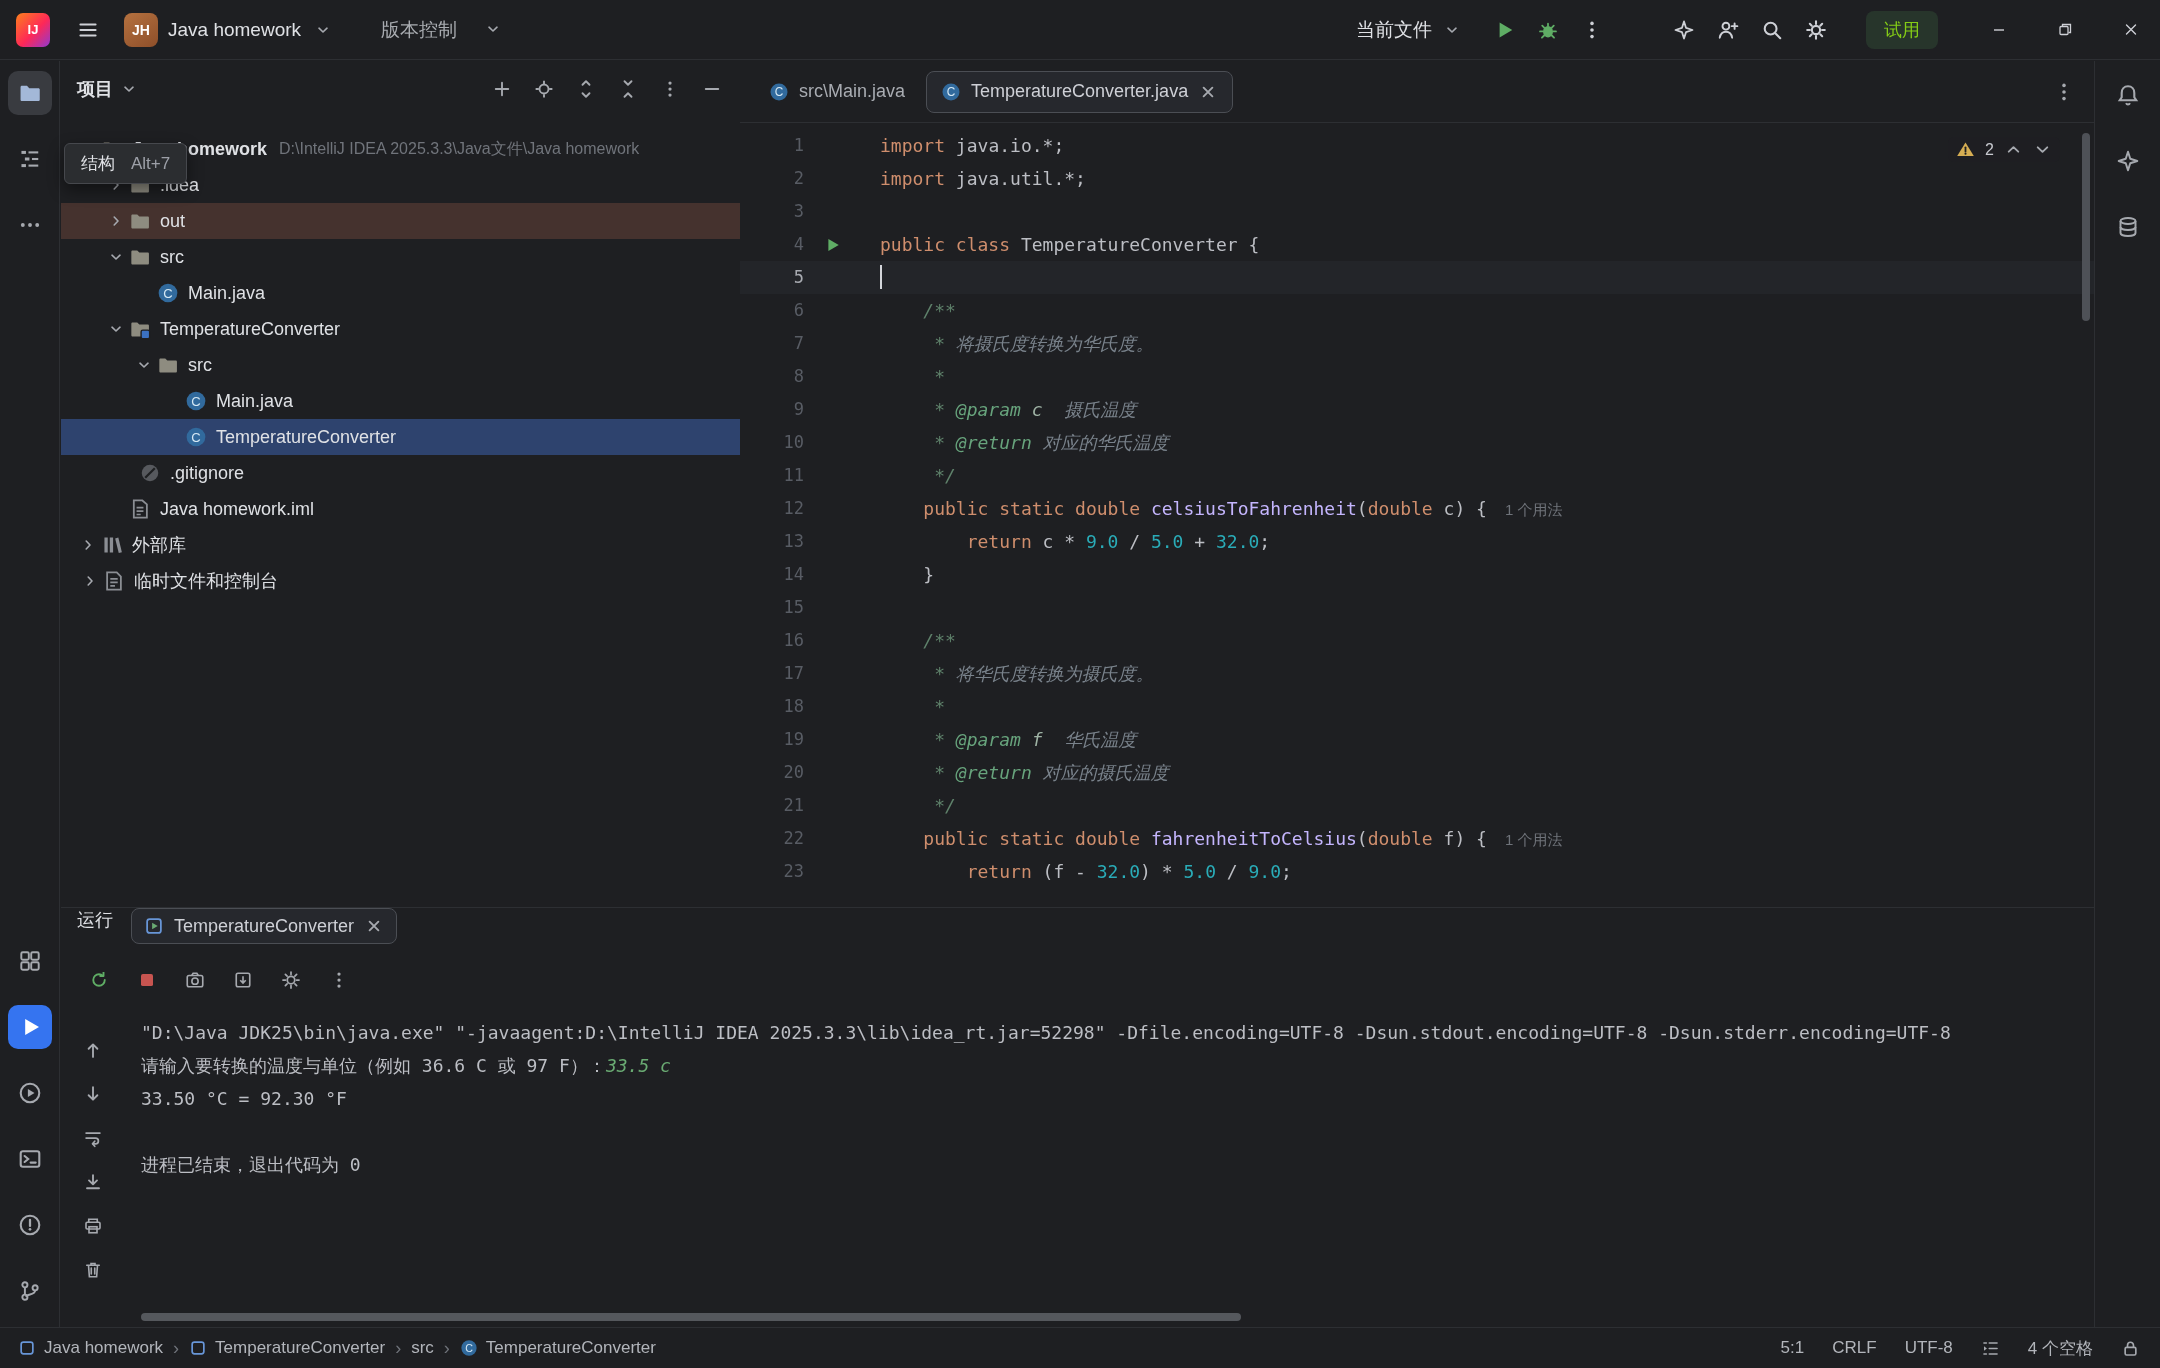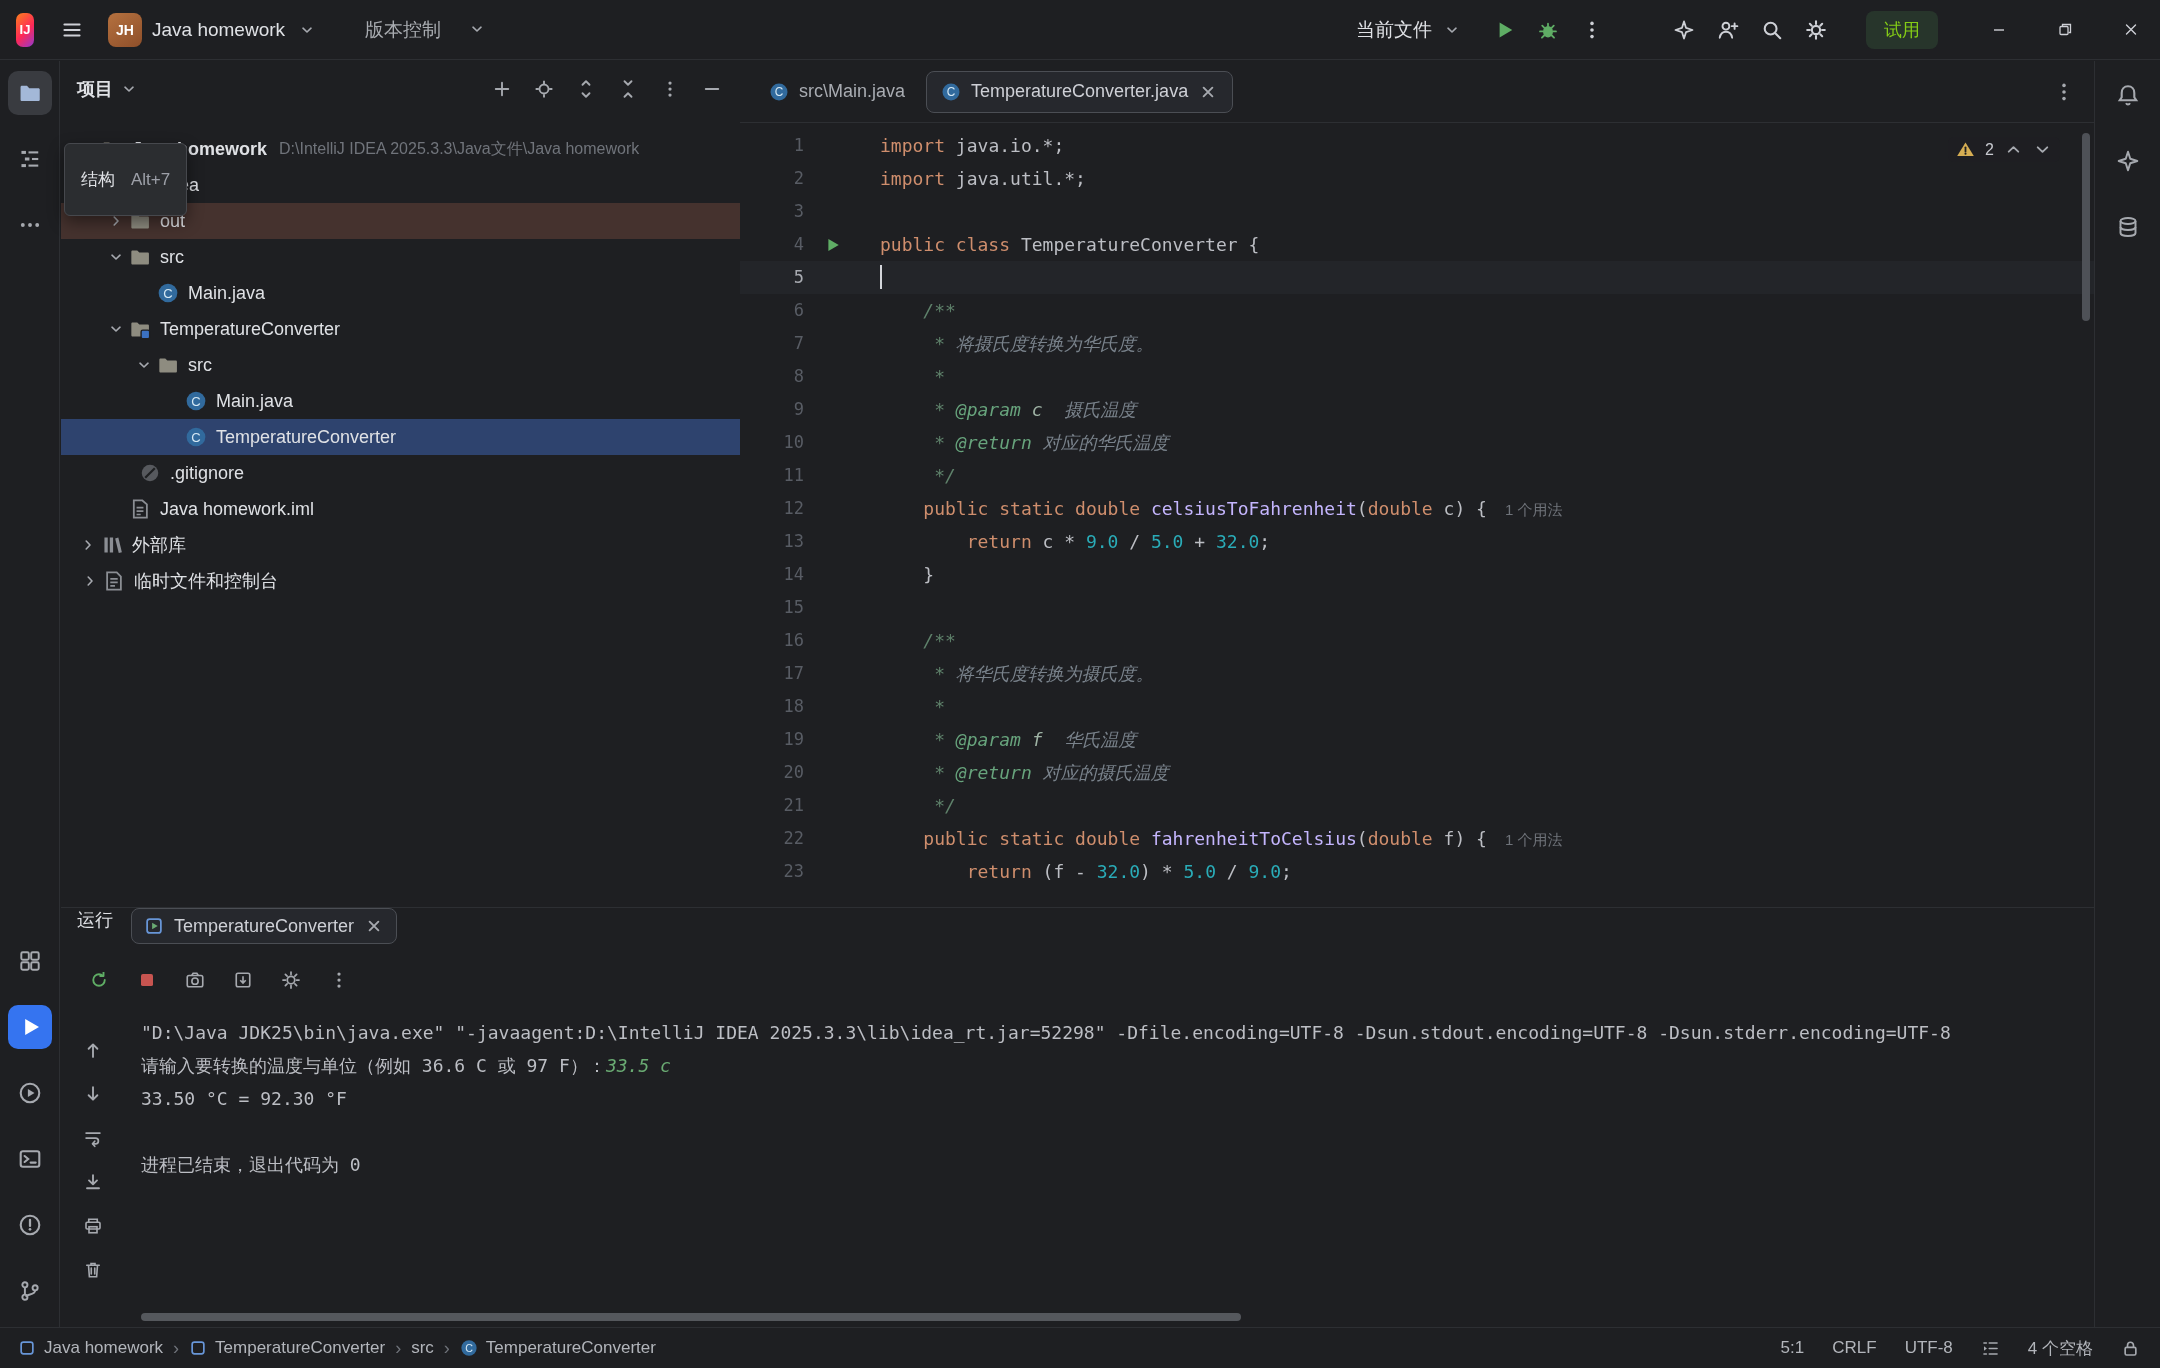--- a/index.html
+++ b/index.html
@@ -5,21 +5,21 @@
   *{margin:0;padding:0;box-sizing:border-box;}
   html,body{width:2160px;height:1368px;background:#1e1f22;overflow:hidden;
     font-family:"Liberation Sans",sans-serif;color:#dfe1e5;}
   .app{position:absolute;inset:0;width:2160px;height:1368px;}
   svg{display:block;width:100%;height:100%;}
   .ic{display:inline-flex;width:22px;height:22px;flex:none;align-items:center;justify-content:center;}
 
   
   .titlebar{position:absolute;left:0;top:0;width:2160px;height:60px;display:flex;align-items:center;
     border-bottom:1px solid #2d2f33;padding-left:16px;}
-  .tb-logo{width:18px;height:34px;border-radius:7px;flex:none;
+  .tb-logo{width:34px;height:34px;border-radius:7px;flex:none;
     background:linear-gradient(135deg,#fc801d,#fe2857 55%,#9039d0);display:flex;align-items:center;
     justify-content:center;font-size:13px;font-weight:bold;color:#fff;margin-right:20px;}
   .tb-ib{width:36px;height:36px;display:flex;align-items:center;justify-content:center;border-radius:8px;flex:none;padding:7px;}
   .tb-ib.sm{width:24px;height:24px;padding:4px;}
   .tb-project{display:flex;align-items:center;gap:10px;margin-left:10px;padding:4px 8px;border-radius:8px;}
   .jh{width:34px;height:34px;border-radius:8px;background:linear-gradient(145deg,#b5713f,#8e4f2a);
     display:flex;align-items:center;justify-content:center;font-size:14px;font-weight:bold;color:#fff;}
   .tb-name{font-size:19px;color:#dfe1e5;}
   .tb-vcs{display:flex;align-items:flex-start;gap:24px;margin-left:30px;font-size:19px;color:#a8abb0;padding:4px 8px;}
   .tb-right{margin-left:auto;display:flex;align-items:center;gap:8px;}
@@ -49,21 +49,21 @@
   .tree{padding-top:14px;font-size:18px;}
   .trow{height:36px;display:flex;align-items:center;white-space:nowrap;overflow:hidden;}
   .trow.selected{background:#2e436e;}
   .trow.hover{background:#45322e;}
   .arr{width:26px;height:22px;flex:none;display:inline-flex;align-items:center;justify-content:center;padding:3px;}
   .ti{margin-right:9px;}
   .tl{color:#dfe1e5;}
   .tl.b{font-weight:bold;}
   .tp{color:#70747b;font-size:16px;margin-left:12px;}
   .tooltip{position:absolute;left:64px;top:143px;z-index:50;background:#2b2d30;border:1px solid #46484d;
-    border-radius:6px;padding:24px 16px;display:flex;gap:16px;align-items:center;font-size:17px;
+    border-radius:6px;padding:8px 16px;display:flex;gap:16px;align-items:center;font-size:17px;
     box-shadow:0 6px 16px rgba(0,0,0,.45);}
   .tt-key{color:#9da0a8;}
 
   
   .editor{position:absolute;left:740px;top:61px;width:1354px;height:846px;background:#1e1f22;overflow:hidden;}
   .tabbar{height:62px;display:flex;align-items:center;border-bottom:1px solid #2d2f33;padding:0 12px 0 14px;}
   .etabs{display:flex;align-items:center;gap:6px;}
   .etab{height:42px;display:flex;align-items:center;gap:10px;padding:0 14px;font-size:18px;color:#a9acb2;
     border:1px solid transparent;border-radius:8px;}
   .etab.active{background:#26282d;border-color:#4b4e54;color:#ced0d6;}

